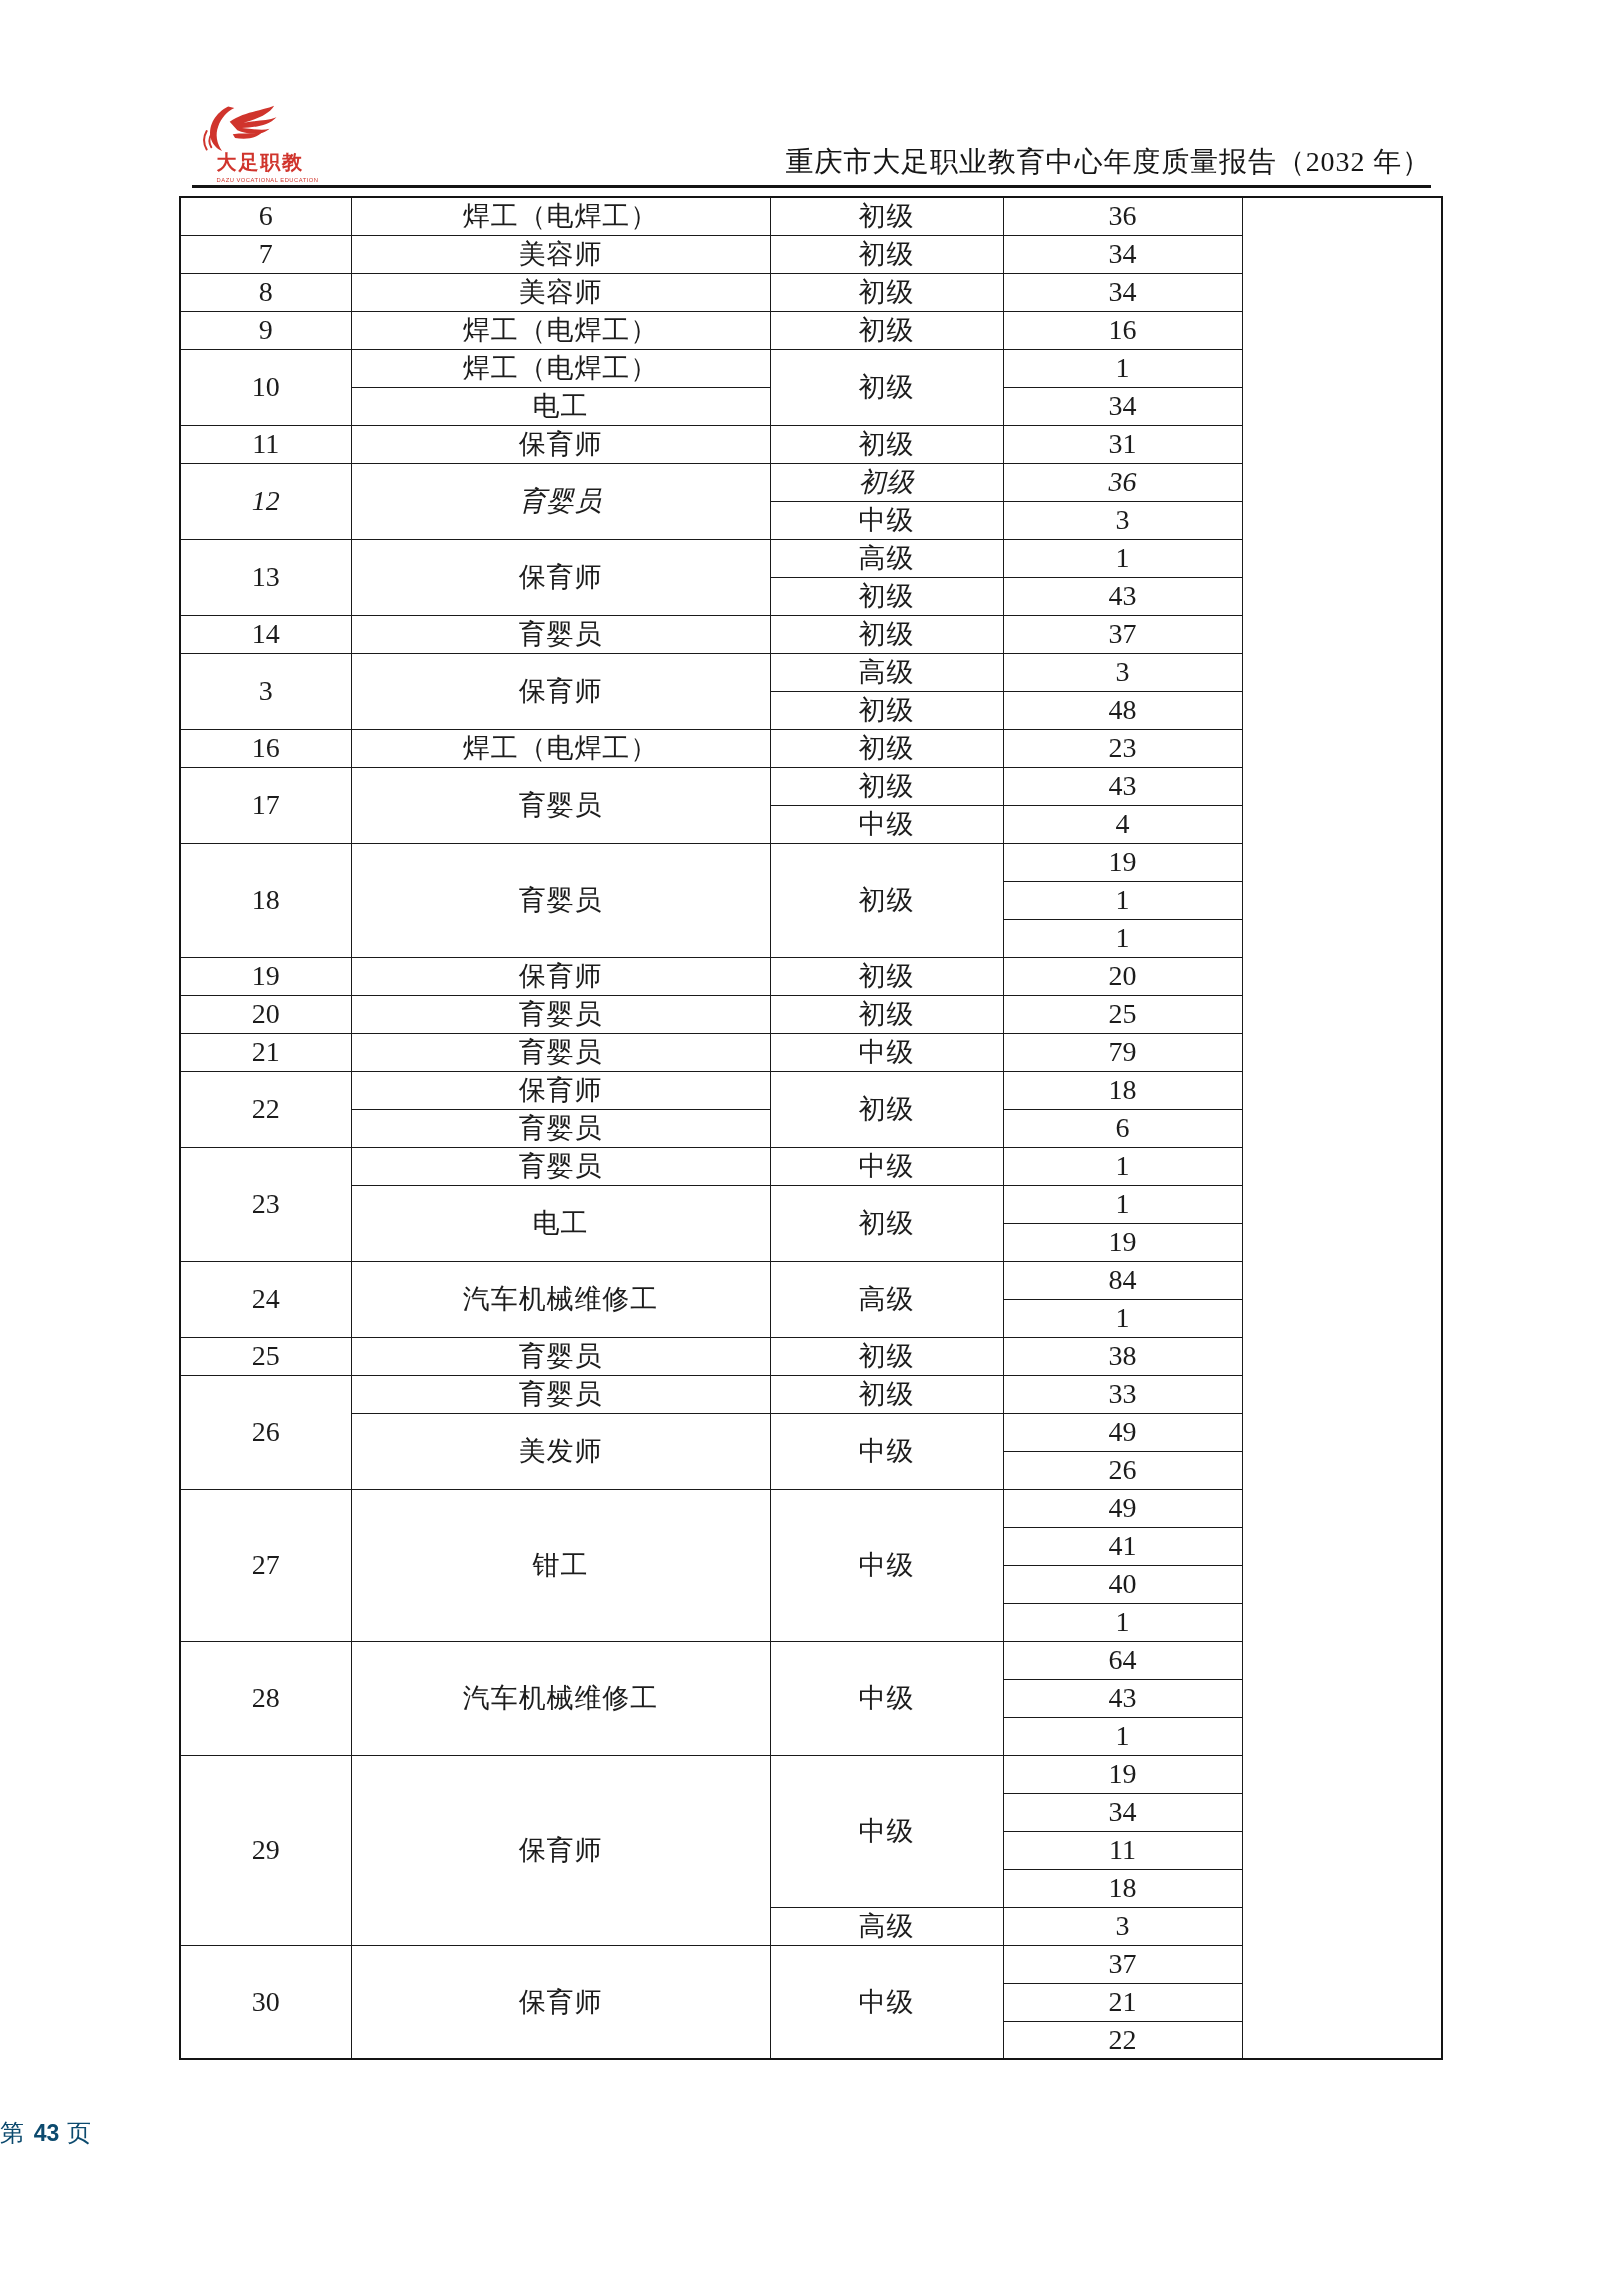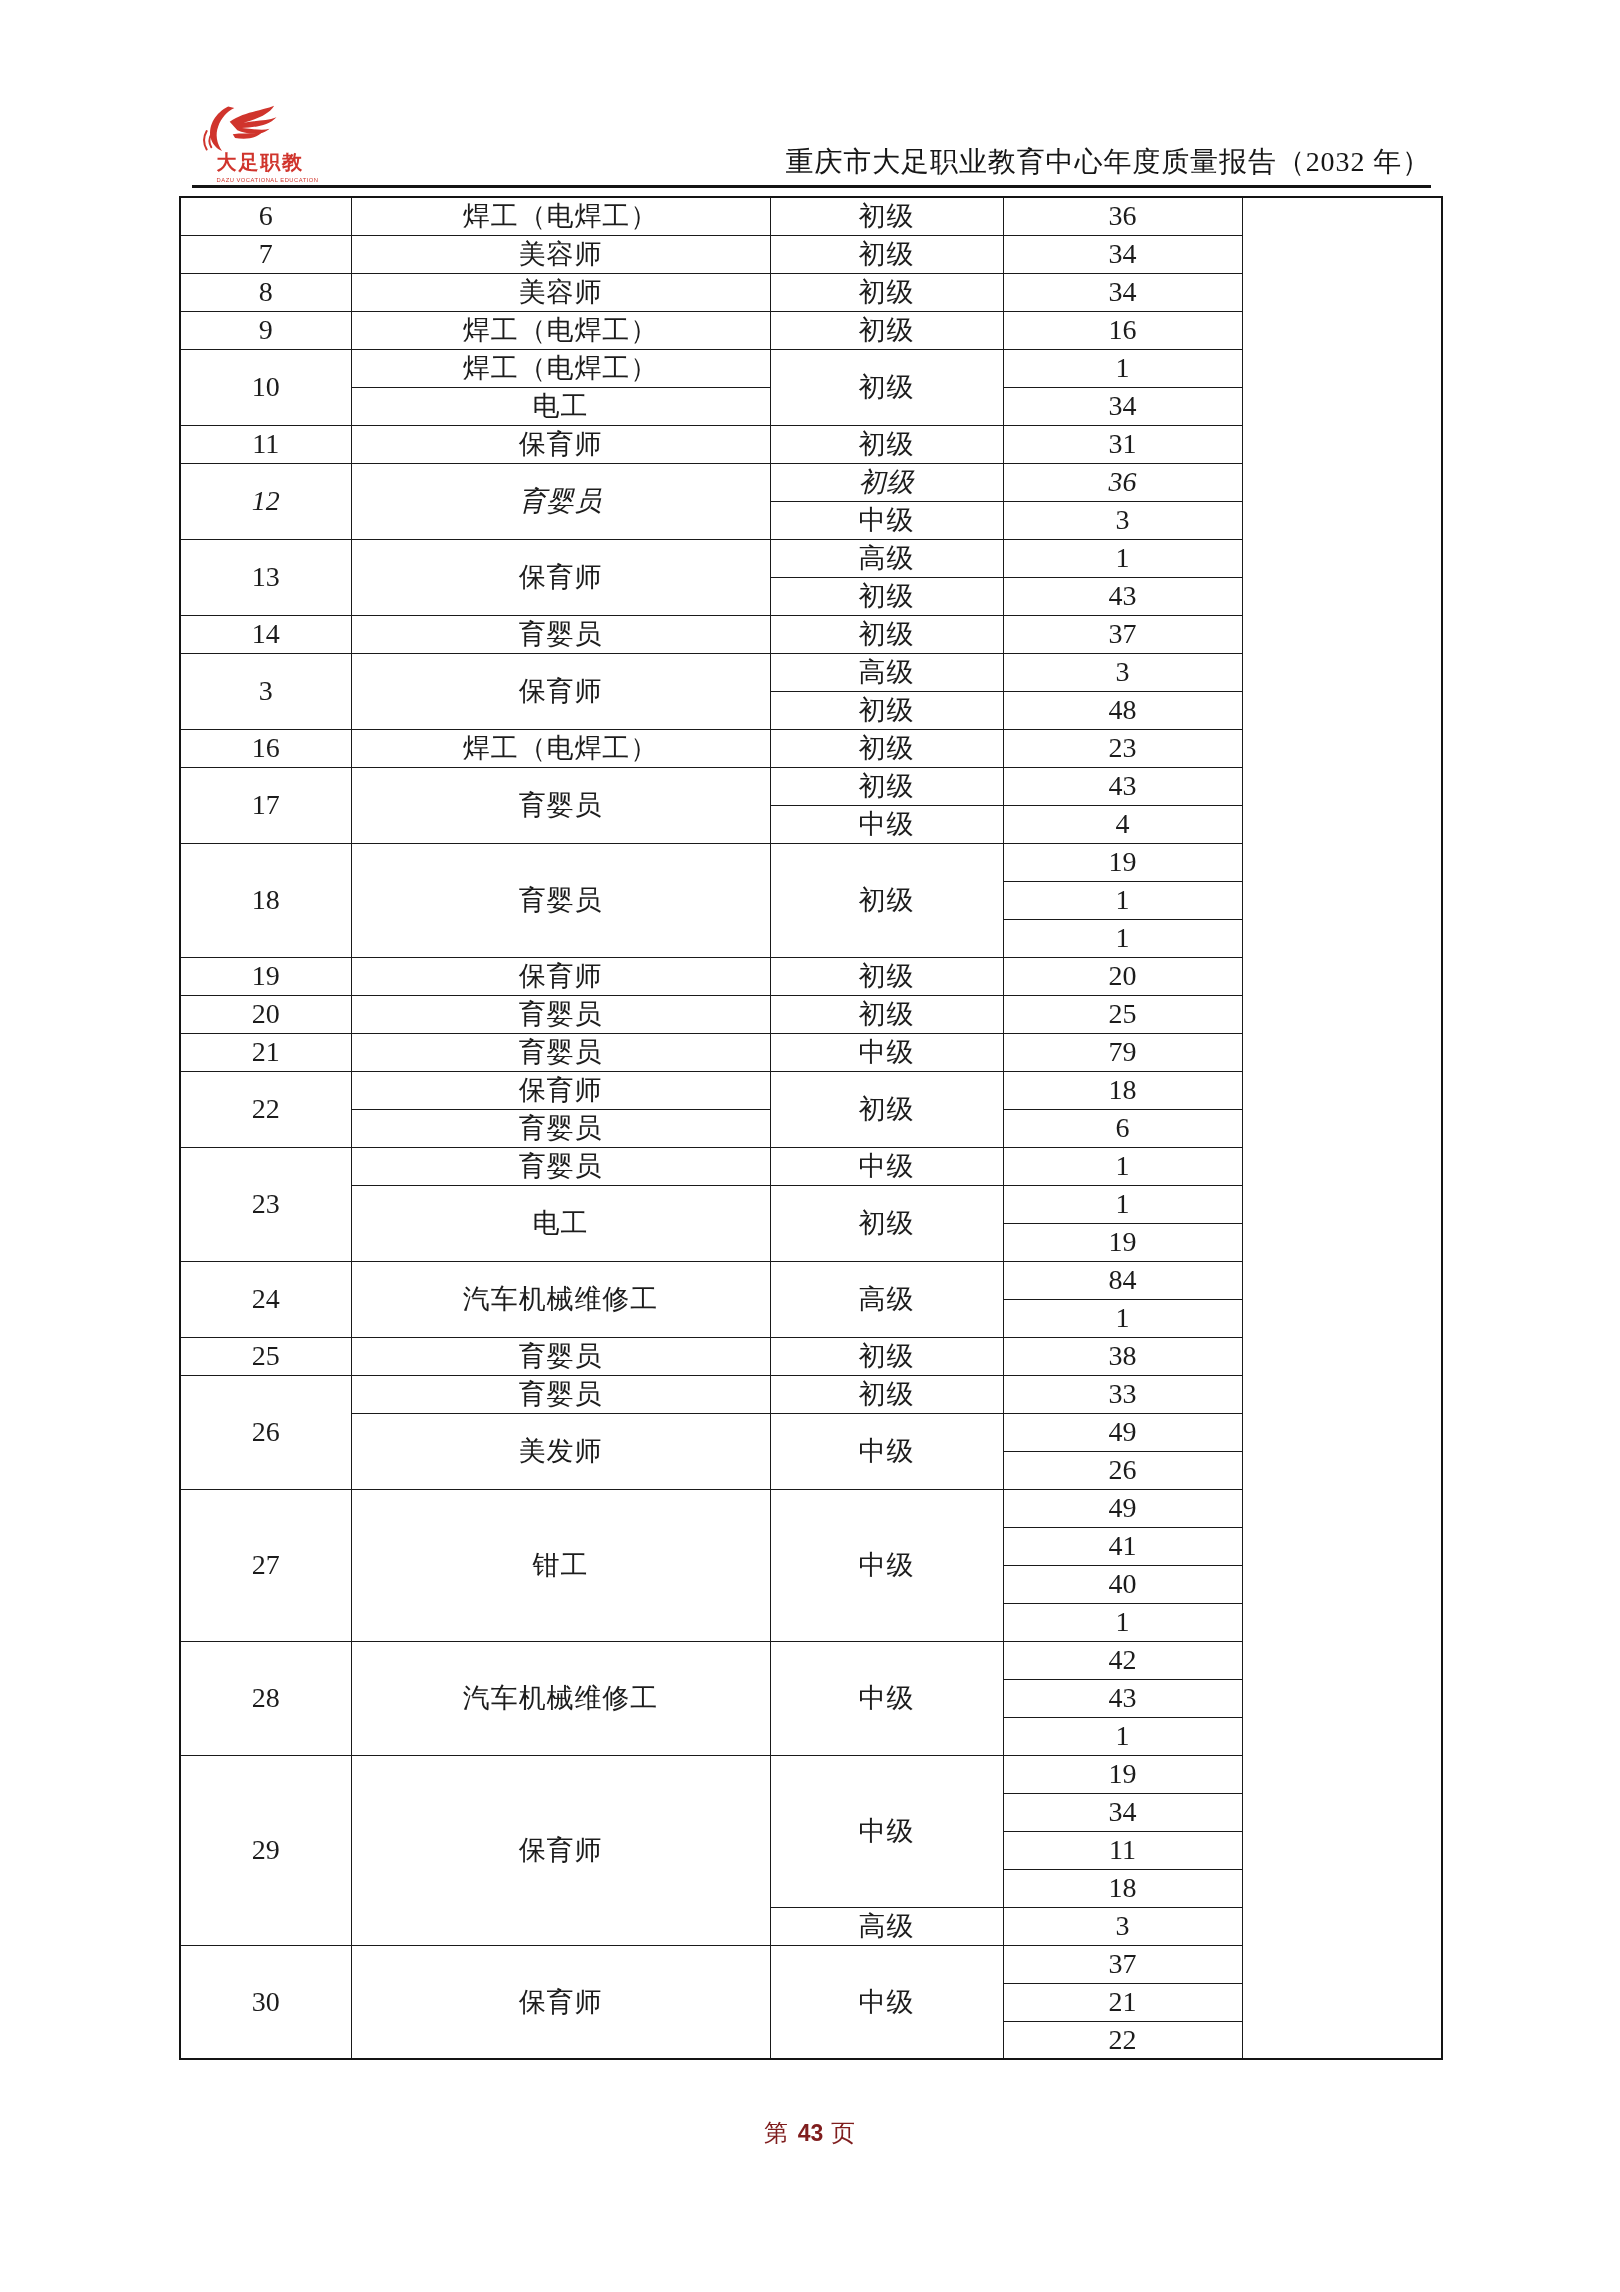--- a/index.html
+++ b/index.html
@@ -26,22 +26,22 @@
     border:2.7px solid #141414;font-size:27px;
   }
   table.cert td{
     border:1.8px solid #1a1a1a;text-align:center;vertical-align:middle;
     padding:0;overflow:hidden;color:#1c1c1c;
   }
   td.c-num,td.c-count{font-family:"Liberation Serif","DejaVu Serif",serif;font-size:28px;}
   td.c-name,td.c-level{letter-spacing:0.9px;}
   
   .footer{
-    position:absolute;top:2117px;left:0;width:1621px;text-align:center;
-    font-size:24px;color:#7f1d1d;letter-spacing:1.8px;
+    position:absolute;top:2117px;left:0;width:1621px;text-align:left;
+    font-size:24px;color:#0c4a6e;letter-spacing:1.8px;
   }
   .footer .pg-num{font-family:"Liberation Sans",sans-serif;font-weight:bold;font-size:23px;letter-spacing:0;}
 </style>
 </head>
 <body>
 
 <div class="logo">
   <span>
     <svg width="93" height="46" viewBox="0 0 120 60">
       <g fill="#d0342c">
@@ -259,21 +259,21 @@
       <tr style="height: 38px;">
         <td class="c-count">40</td>
       </tr>
       <tr style="height: 38px;">
         <td class="c-count">1</td>
       </tr>
       <tr style="height: 38px;">
         <td class="c-num" rowspan="3">28</td>
         <td class="c-name" rowspan="3">汽车机械维修工</td>
         <td class="c-level" rowspan="3">中级</td>
-        <td class="c-count">42</td>
+        <td class="c-count">64</td>
       </tr>
       <tr style="height: 38px;">
         <td class="c-count">43</td>
       </tr>
       <tr style="height: 38px;">
         <td class="c-count">1</td>
       </tr>
       <tr style="height: 38px;">
         <td class="c-num" rowspan="5">29</td>
         <td class="c-name" rowspan="5">保育师</td>

